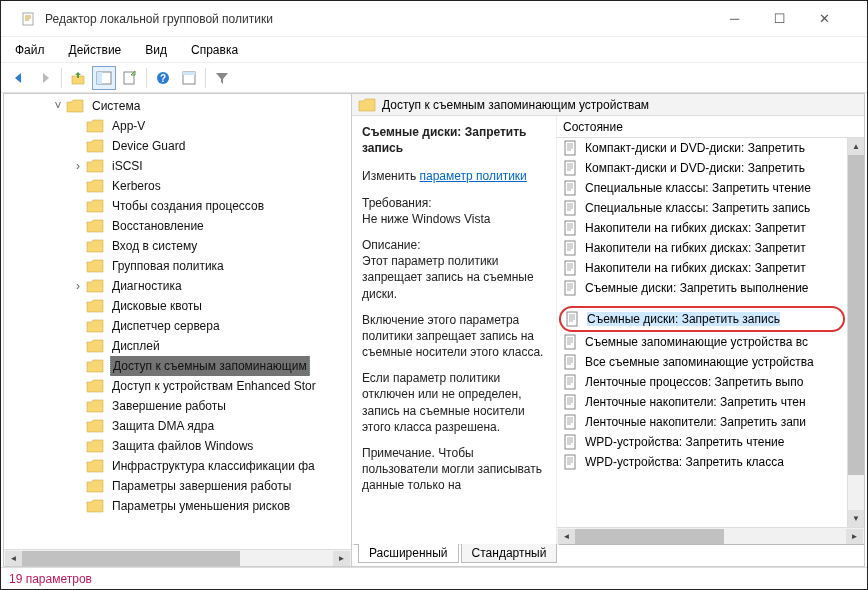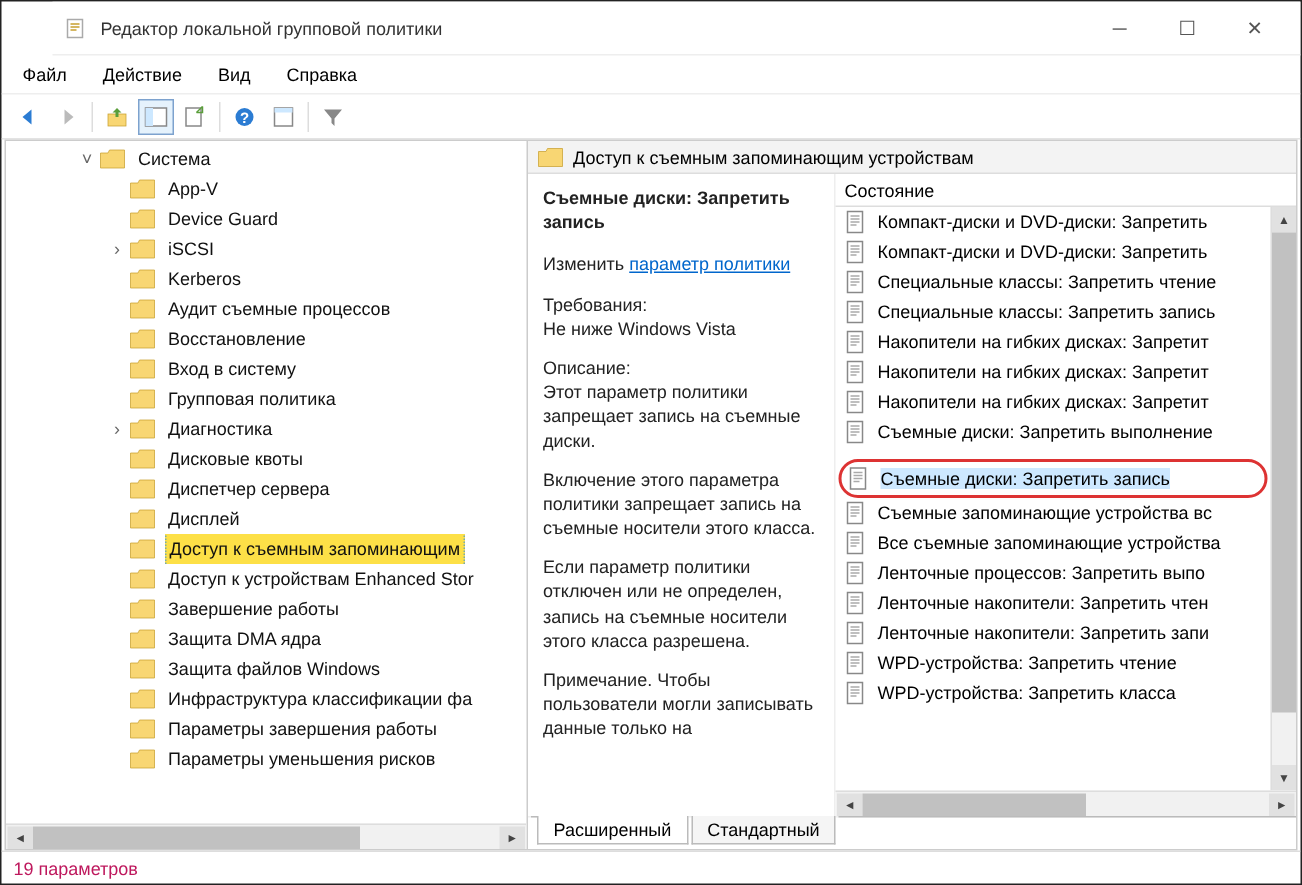--- a/index.html
+++ b/index.html
@@ -1,18 +1,18 @@
 <!DOCTYPE html>
 <html><head>
 <meta charset="utf-8">
 <style>
 * { box-sizing: border-box; margin: 0; padding: 0; font-family: "Segoe UI", Tahoma, sans-serif; }
 body { background: #fff; width: 868px; height: 590px; overflow: hidden; display: flex; flex-direction: column; border: 1.5px solid #222; position: relative; }
 
-.titlebar { height: 36px; display: flex; align-items: center; padding: 0 8px; background: #fff; border-bottom: 1px solid #eee; margin-left: 34px; }
+.titlebar { height: 36px; display: flex; align-items: center; padding: 0 20px; background: #fff; border-bottom: 1px solid #eee; }
 .titlebar .t-icon { width: 16px; height: 16px; margin-right: 8px; }
 .titlebar .t-icon svg { display:block; }
 .titlebar .title { font-size: 12px; color: #333; flex: 1; }
 .tb-btn { width: 45px; height: 28px; display: flex; align-items: center; justify-content: center; color: #555; font-size: 13px; }
 
 .menubar { height: 26px; display: flex; align-items: center; padding: 0 6px; font-size: 12px; gap: 8px; border-bottom: 1px solid #eee; }
 .menubar .menu { padding: 4px 8px; cursor: default; }
 
 .toolbar { height: 30px; display: flex; align-items: center; padding: 0 6px; gap: 2px; border-bottom: 1px solid #e3e3e3; }
 .tool { width: 24px; height: 24px; border: 1px solid transparent; display: flex; align-items: center; justify-content: center; }
@@ -22,21 +22,21 @@
 
 .main { flex: 1; display: flex; min-height: 0; border: 1px solid #ccc; margin: 0 2px; }
 
 .left { width: 348px; border-right: 1px solid #ccc; position: relative; overflow: hidden; display:flex; flex-direction:column;}
 .tree-wrap { flex:1; overflow:hidden; position:relative; padding-top:2px; }
 .tree { font-size: 12px; color: #111; list-style:none; padding-left: 68px; }
 .tree .node { height: 20px; display: flex; align-items: center; white-space: nowrap; overflow:hidden; }
 .tree .sys { margin-left:-20px;}
 .tree .node .twisty { width: 12px; display:inline-block; text-align:center; color:#666; font-size:12px; margin-right:2px;}
 .tree .node .fold { width:18px; height:14px; margin-right:6px; display:inline-block;}
-.tree .node.sel .label { background:#fde047; border:1px dotted #7aa; padding:4px 2px;}
+.tree .node.sel .label { background:#737373; border:1px dotted #7aa; padding:4px 2px;}
 .tree .node .label { padding:0 2px;}
 
 .left .hscroll, .right .hscroll { height: 17px; background:#f1f1f1; border-top:1px solid #ddd; display:flex; align-items:center; padding:0 1px;}
 .hscroll .harrow { width:17px; height:15px; background:#e1e1e1; display:flex; align-items:center; justify-content:center; font-size:8px; color:#444;}
 .hscroll .track { flex:1; height:15px; position:relative;}
 .hscroll .thumb { position:absolute; left:0; height:15px; background:#c1c1c1; }
 
 .right { flex: 1; display: flex; flex-direction: column; min-width:0;justify-content:center;}
 .r-header { height: 22px; background:#f3f3f3; border-bottom:1px solid #ddd; display:flex; align-items:center; padding:0 6px; font-size:12px; }
 .r-header .fold-ico { width:18px; height:14px; margin-right:6px;}
@@ -185,21 +185,21 @@
             <span class="fold"><svg viewBox="0 0 18 14">
                 <path d="M1 3 L6 3 L7 1 L17 1 L17 13 L1 13 Z" class="folder-svg"></path>
               </svg></span>
             <span class="label">Kerberos</span>
           </li>
           <li class="node">
             <span class="twisty"></span>
             <span class="fold"><svg viewBox="0 0 18 14">
                 <path d="M1 3 L6 3 L7 1 L17 1 L17 13 L1 13 Z" class="folder-svg"></path>
               </svg></span>
-            <span class="label">Аудит съемные процессов</span>
+            <span class="label">Чтобы создания процессов</span>
           </li>
           <li class="node">
             <span class="twisty"></span>
             <span class="fold"><svg viewBox="0 0 18 14">
                 <path d="M1 3 L6 3 L7 1 L17 1 L17 13 L1 13 Z" class="folder-svg"></path>
               </svg></span>
             <span class="label">Восстановление</span>
           </li>
           <li class="node">
             <span class="twisty"></span>

